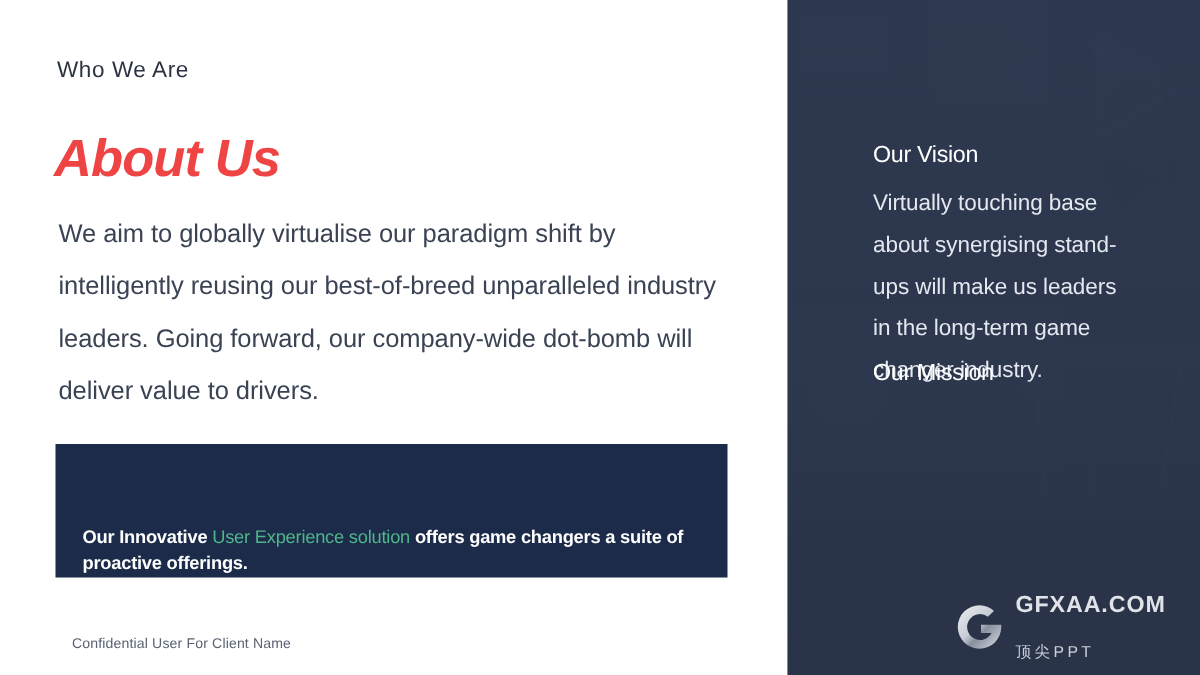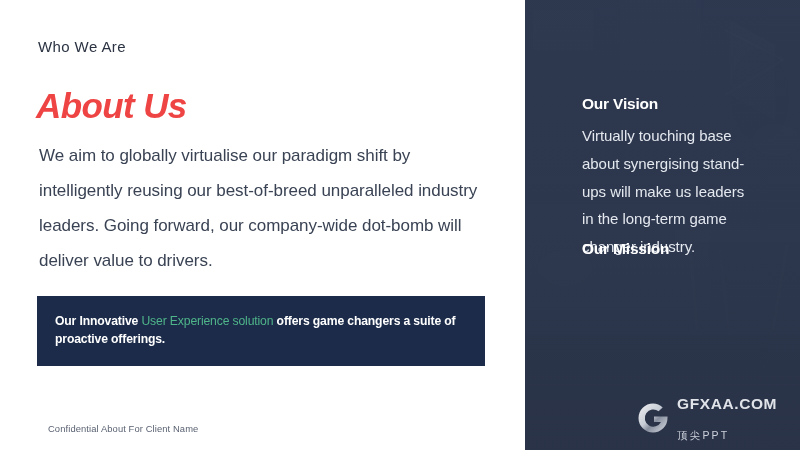--- a/index.html
+++ b/index.html
@@ -60,26 +60,26 @@
     letter-spacing: -0.05px;
   }
   .para-1 { top: 122px; }
   .para-2 { top: 207px; }
 
   .callout {
     position: absolute;
     left: 37px;
     top: 296px;
     width: 448px;
-    height: 70px;
+    height: 89px;
     background: #1b2b49;
     box-sizing: border-box;
     padding: 0 18px;
     display: flex;
-    align-items: center;
+    align-items: flex-end;
   }
   .callout-text {
     font-size: 12.2px;
     font-weight: 700;
     line-height: 1.45;
     color: #ffffff;
     letter-spacing: -0.15px;
   }
   .callout-text .hl {
     color: #4fb58a;
@@ -123,21 +123,21 @@
   }
   .photo-overlay {
     position: absolute;
     inset: 0;
     background: linear-gradient(180deg, rgba(43,54,78,0.72) 0%, rgba(42,52,74,0.78) 50%, rgba(40,49,70,0.82) 100%);
   }
 
   .rp-block { position: absolute; left: 582px; width: 176px; }
   .rp-heading {
     font-size: 15.5px;
-    font-weight: 700;
+    font-weight: 400;
     color: #ffffff;
     letter-spacing: -0.2px;
     margin: 0 0 9px 0;
   }
   .rp-body {
     font-size: 15px;
     line-height: 1.85;
     color: #e4e8ef;
     letter-spacing: -0.05px;
     margin: 0;
@@ -188,21 +188,21 @@
 
     <p class="para para-1">We aim to globally virtualise our paradigm shift by intelligently reusing our best-of-breed unparalleled industry leaders. Going forward, our company-wide dot-bomb will deliver value to drivers.</p>
 
 
     <div class="callout">
       <div class="callout-text">
         <span>Our Innovative </span><span class="hl">User Experience solution</span><span> offers game changers a suite of proactive offerings.</span>
       </div>
     </div>
 
-    <div class="footer">Confidential About For Client Name</div>
+    <div class="footer">Confidential User For Client Name</div>
   </div>
 
   <div class="right-panel">
     <div class="photo"></div>
     <svg class="photo-shapes" viewBox="0 0 275 450" preserveAspectRatio="none">
       <rect x="0" y="0" width="275" height="160" fill="#55melon" opacity="0"></rect>
       <rect x="8" y="10" width="60" height="40" fill="#ffffff" opacity="0.06"></rect>
       <rect x="95" y="0" width="80" height="70" fill="#ffffff" opacity="0.05"></rect>
       <path d="M205 20 L250 45 L250 120 L205 95 Z" fill="#ffffff" opacity="0.07"></path>
       <path d="M200 30 L258 60" stroke="#ffffff" stroke-width="1.5" opacity="0.10"></path>

